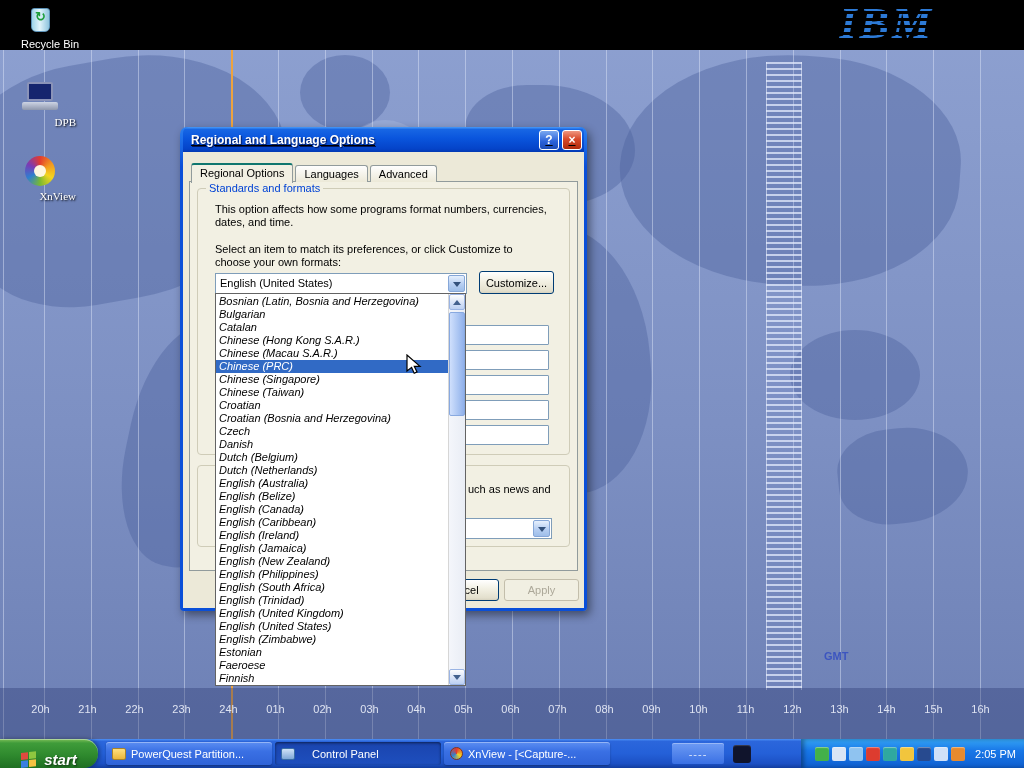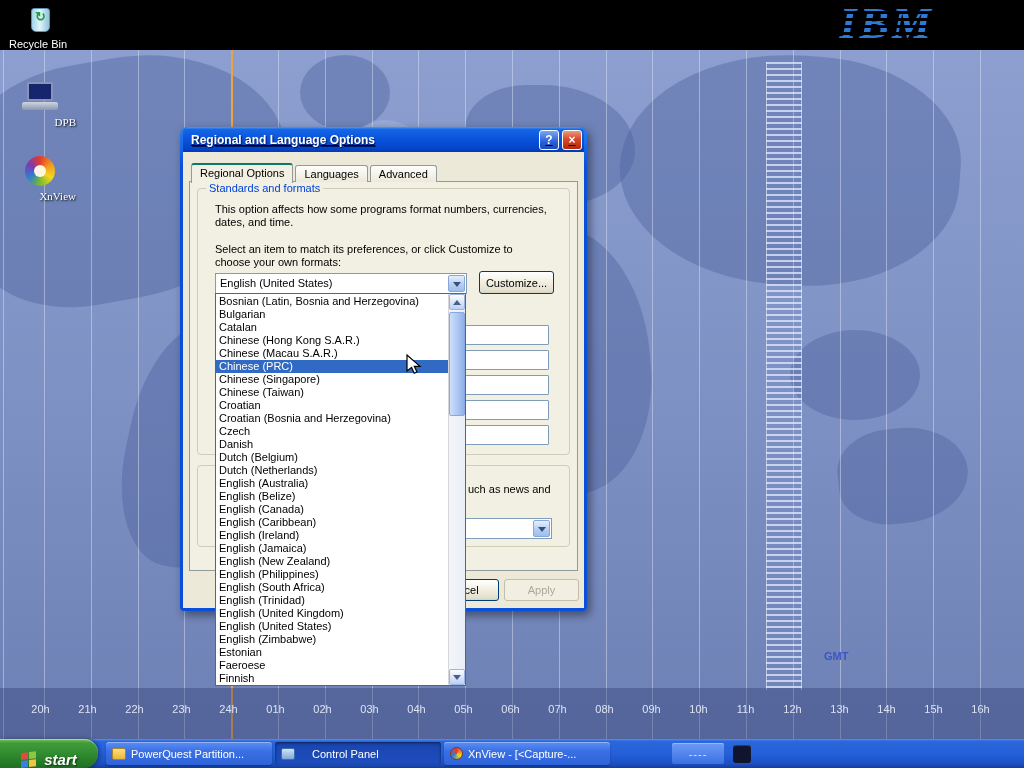--- a/index.html
+++ b/index.html
@@ -32,21 +32,21 @@
   .tz { width:23px; font-size:11px; color:#dfe4f2; text-align:center; }
   .gmt { position:absolute; left:824px; top:650px; font-size:11px; font-weight:bold; color:#3c55c0; }
 
   
   .topbar { position:absolute; left:0; top:0; width:100%; height:50px; background:#000; }
   .icon-recycle { position:absolute; left:26px; top:4px; width:30px; height:32px; cursor:pointer; }
   .bin-body { position:absolute; left:5px; top:4px; width:19px; height:24px;
               background:linear-gradient(90deg,#9fd4e8,#e2f4fb 45%,#8fc4de);
               border:1px solid #5e93b8; border-radius:3px 3px 5px 5px; }
   .bin-glyph { position:absolute; left:9px; top:6px; color:#1f9e3c; font-size:13px; font-weight:bold; line-height:13px; }
-  .recycle-label { position:absolute; left:0px; top:38px; width:76px; text-align:center; color:#fff; font-size:11px; }
+  .recycle-label { position:absolute; left:12px; top:38px; width:76px; text-align:center; color:#fff; font-size:11px; }
   .ibm { position:absolute; right:90px; top:0px; font-family:"Liberation Serif", serif; font-style:italic;
          font-weight:bold; font-size:44px; line-height:48px; color:#2d7ad6; letter-spacing:3px; }
   .ibm-stripes { position:absolute; inset:0; background:repeating-linear-gradient(180deg, transparent 0 4px, #000 4px 7px); }
 
   
   .desk-icon { position:absolute; width:72px; text-align:right; cursor:pointer;font-family:Liberation Serif, serif; }
   .desk-label { display:inline-block; margin-top:3px; font-size:11px; color:#fff; text-shadow:1px 1px 2px #000; }
   .dpb { left:4px; top:82px; }
   .dpb-art { margin:0 auto; width:36px; height:30px; position:relative; }
   .dpb-screen { position:absolute; left:5px; top:0; width:26px; height:19px; background:#15256e; border:2px solid #8a93b8; border-radius:2px; }
@@ -101,21 +101,21 @@
   .btn-apply  { left:321px; top:427px; width:75px; height:22px; border-color:#c3beab; color:#aca899; background:#f1efe2; }
 
   .sample-field { position:absolute; left:167px; width:199px; height:20px; background:#fff; border:1px solid #7f9db9; border-radius:1px; }
   .sf1{top:173px}.sf2{top:198px}.sf3{top:223px}.sf4{top:248px}.sf5{top:273px}
 
   .loc-frag { position:absolute; left:285px; top:331px; font-size:11px; color:#000; white-space:nowrap; }
   .combo-loc { left:167px; top:366px; width:202px; height:21px; }
 
   
   .lang-list { position:absolute; left:215px; top:293px; width:251px; height:393px; z-index:30;
-               background:#fff; border:1px solid #636363; display:flex; }
+               background:#fff; border:1px solid #636363; display:flex;font-style:italic; }
   .lang-items { flex:1; overflow:hidden; padding-top:1px; }
   .lang-item { height:13px; line-height:13px; font-size:11px; padding-left:3px; white-space:nowrap; color:#000; cursor:default; }
   .lang-item.selected { background:var(--selection,#316ac5); color:#fff; }
   .sb { width:17px; position:relative; background:linear-gradient(90deg,#f4f6fb,#e9edf5); border-left:1px solid #d6d6d6; }
   .sb-btn { position:absolute; left:0; width:16px; height:16px; border:1px solid #9ab4e4; border-radius:2px;
             background:linear-gradient(180deg,#fdfdfd,#d5e1f7 60%,#bcd0f2); display:flex; align-items:center; justify-content:center; cursor:pointer; }
   .sb-up{top:0} .sb-down{bottom:0}
   .arr-up { border:4px solid transparent; border-bottom:5px solid #43618e; margin-top:-4px; }
   .arr-down { border:4px solid transparent; border-top:5px solid #43618e; margin-bottom:-4px; }
   .sb-thumb { position:absolute; left:0; top:18px; width:16px; height:104px; border:1px solid #88a9e0; border-radius:2px;
@@ -342,15 +342,27 @@
         <span class="task-ico"></span>
         <span class="task-label">Control Panel</span>
       </div>
         <div class="task">
         <span class="task-ico"></span>
         <span class="task-label">XnView - [&lt;Capture-...</span>
       </div>
       </div>
     <div class="mini">----</div>
     <div class="dark-ico"></div>
+    <div class="tray">
+      <span class="tray-ico t1"></span>
+      <span class="tray-ico t2"></span>
+      <span class="tray-ico t3"></span>
+      <span class="tray-ico t4"></span>
+      <span class="tray-ico t5"></span>
+      <span class="tray-ico t6"></span>
+      <span class="tray-ico t7"></span>
+      <span class="tray-ico t8"></span>
+      <span class="tray-ico t9"></span>
+      <span class="clock">2:05 PM</span>
+    </div>
   </div>
 
 </div>
 
 </body></html>

